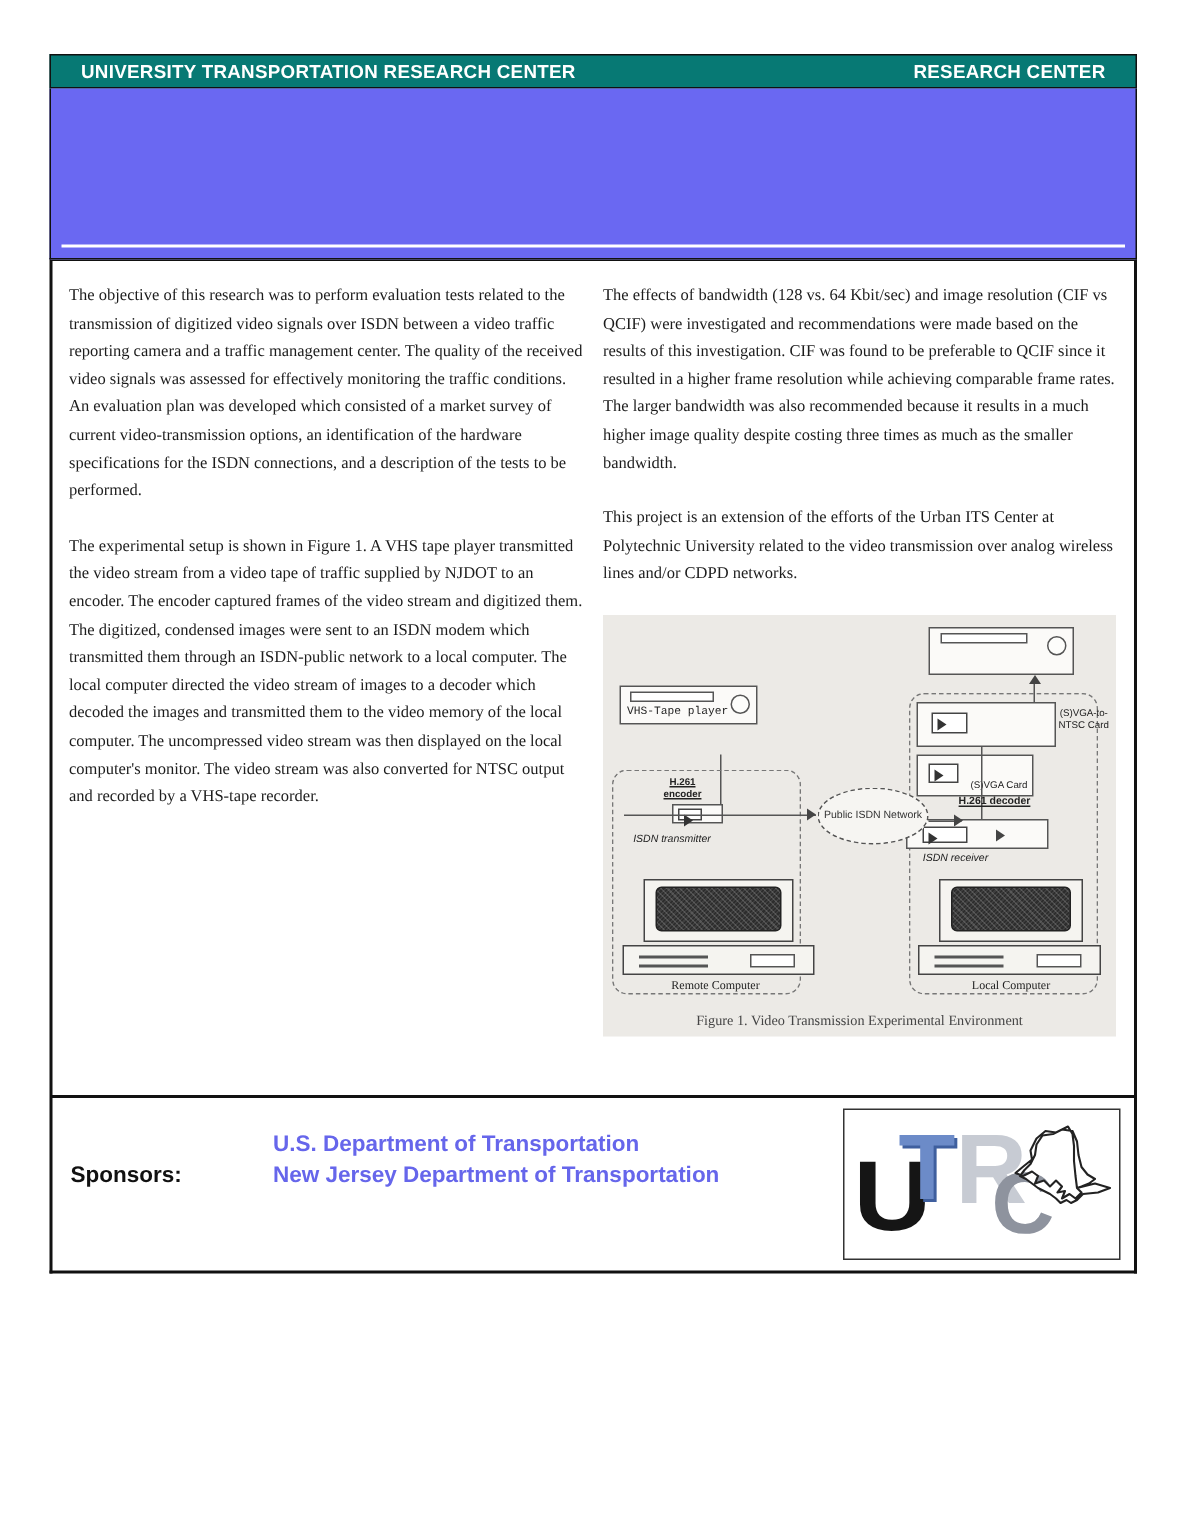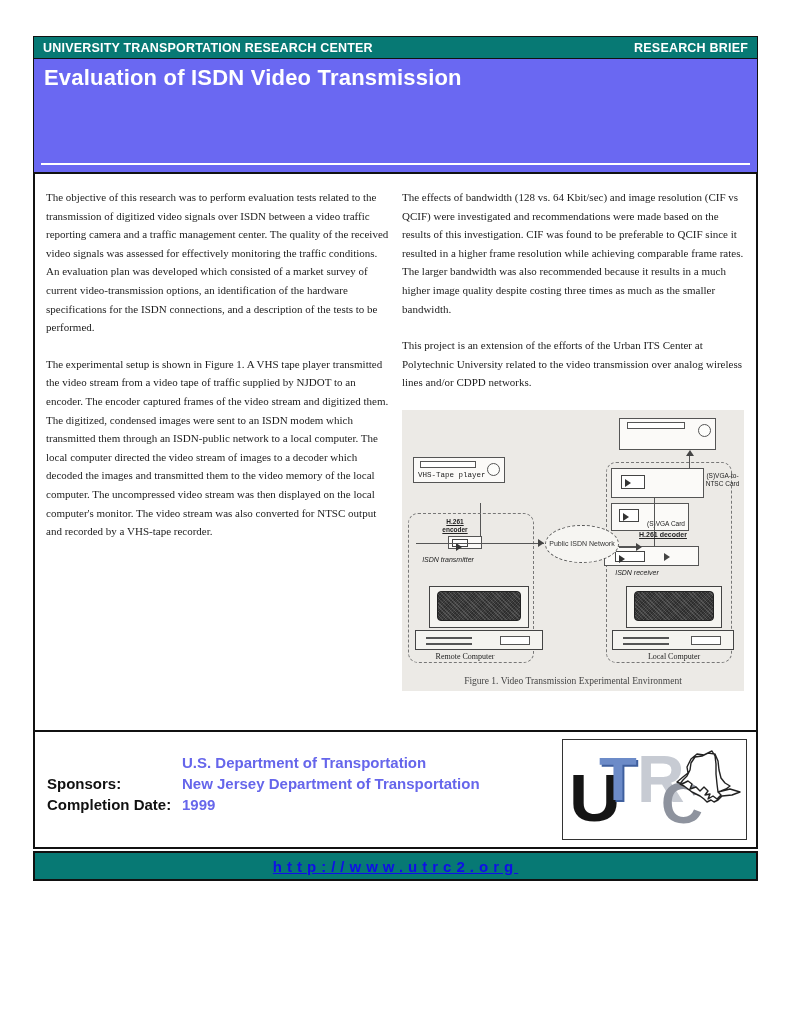--- a/index.html
+++ b/index.html
@@ -8,21 +8,21 @@
     width:791px; height:1024px; position:relative;
     font-family:"Liberation Sans", sans-serif;
     -webkit-font-smoothing:antialiased;
   }
   .doc { position:absolute; left:33px; top:36px; width:725px; }
 
   
   .topbar {
     height:23px; background:#077974; border:1px solid #111;
     display:flex; align-items:center; justify-content:space-between;
-    padding:0 9px; color:#fff; font-weight:bold; font-size:12.5px;
+    padding:0 20px; color:#fff; font-weight:bold; font-size:12.5px;
     letter-spacing:0.2px; white-space:nowrap;
   }
 
   
   .banner {
     position:relative; height:114px; background:#6a68f2;
     border:1px solid #111; border-top:none;
     color:#fff; padding:6px 10px 0 10px;
   }
   .banner h1 { font-size:22px; font-weight:bold; letter-spacing:0.2px; }
@@ -109,25 +109,24 @@
     text-decoration:underline; font-family:"Liberation Sans", sans-serif;
   }
 </style>
 </head>
 <body>
 
 <div class="doc">
 
   <div class="topbar">
     <span>UNIVERSITY TRANSPORTATION RESEARCH CENTER</span>
-    <span>RESEARCH BRIEF</span>
+    <span>RESEARCH CENTER</span>
   </div>
 
   <div class="banner">
-    <h1>Evaluation of ISDN Video Transmission</h1>
     <div class="rule"></div>
   </div>
 
   <div class="main">
     <div class="col">
       <p>The objective of this research was to perform evaluation tests related to the transmission of digitized video signals over ISDN between a video traffic reporting camera and a traffic management center. The quality of the received video signals was assessed for effectively monitoring the traffic conditions. An evaluation plan was developed which consisted of a market survey of current video-transmission options, an identification of the hardware specifications for the ISDN connections, and a description of the tests to be performed.</p>
       <p>The experimental setup is shown in Figure 1. A VHS tape player transmitted the video stream from a video tape of traffic supplied by NJDOT to an encoder. The encoder captured frames of the video stream and digitized them. The digitized, condensed images were sent to an ISDN modem which transmitted them through an ISDN-public network to a local computer. The local computer directed the video stream of images to a decoder which decoded the images and transmitted them to the video memory of the local computer. The uncompressed video stream was then displayed on the local computer's monitor. The video stream was also converted for NTSC output and recorded by a VHS-tape recorder.</p>
     </div>
 
     <div class="col">
@@ -202,49 +201,42 @@
         <div class="arr-rt" style="left:234px; top:133px;"></div>
 
         <div class="mon" style="left:27px; top:176px; width:100px; height:42px;">
           <div class="scr"></div>
         </div>
         <div class="sys" style="left:13px; top:220px; width:128px; height:20px;">
           <span class="l1"></span>
           <span class="l2"></span>
           <span class="drv"></span>
         </div>
-        <div class="flabel" style="left:3px; top:243px; width:120px; text-align:center; font-size:8px; font-family:'Liberation Serif',serif;">Remote Computer</div>
+        <div class="flabel" style="left:15px; top:243px; width:120px; text-align:center; font-size:8px; font-family:'Liberation Serif',serif;">Remote Computer</div>
 
         <div class="figcap">Figure 1. Video Transmission Experimental Environment</div>
       </div>
     </div>
   </div>
 
   <div class="sponsors">
     <div class="srow">
       <span class="lbl"></span>
       <span class="val">U.S. Department of Transportation</span>
     </div>
     <div class="srow">
       <span class="lbl">Sponsors:</span>
       <span class="val">New Jersey Department of Transportation</span>
-    </div>
-    <div class="srow">
-      <span class="lbl">Completion Date:</span>
-      <span class="val">1999</span>
     </div>
 
     <div class="logo">
       <span class="ltr ltr-r">R</span>
       <span class="ltr ltr-c">C</span>
       <span class="ltr ltr-t">T</span>
       <span class="ltr ltr-u">U</span>
       <svg class="nymap" width="70" height="58" viewBox="0 0 70 58">
         <path d="M38 3 L30 7 L23 6 L17 11 L13 19 L14 25 L9 29 L3 34 L8 36 L14 33 L18 36 L16 41 L22 39 L26 43 L30 39 L34 43 L31 47 L36 46 L34 51 L39 48 L43 51 L47 47 L44 44 L56 41 L66 44 L58 47 L48 48 L44 52 L40 54 L37 52 L33 54 L30 51 L26 48 L22 46 L18 44 L14 41 L10 38 L6 36 L9 32 L13 28 L16 22 L17 15 L21 9 L28 8 L34 5 L41 6 L44 13 L45 22 L47 30 L51 35 L56 38 L52 41 L47 43 L44 44 L43 36 L42 26 L42 16 L41 8 Z" fill="#ffffff" stroke="#222" stroke-width="1.4" stroke-linejoin="round"></path>
       </svg>
     </div>
   </div>
 
-  <div class="footerbar">
-    <a href="#">http://www.utrc2.org</a>
-  </div>
 
 </div>
 
 </body></html>

